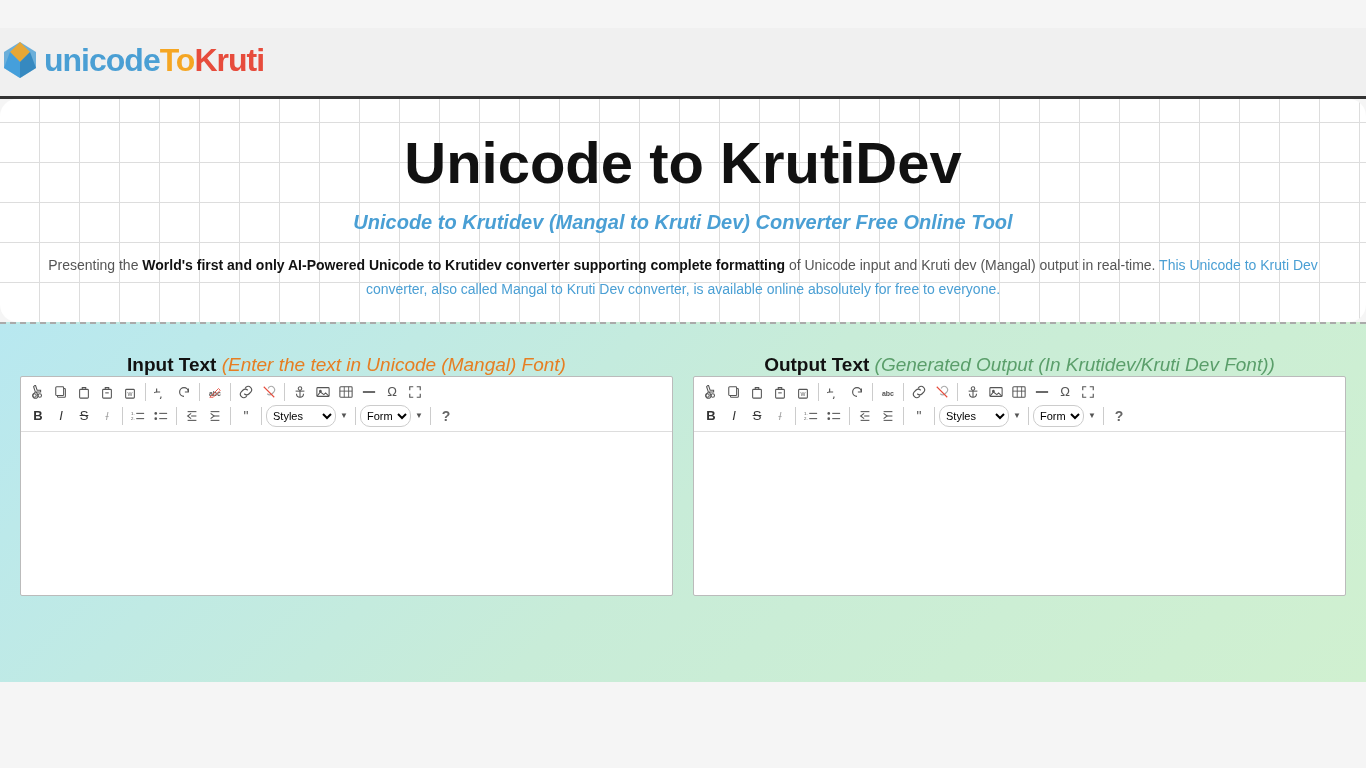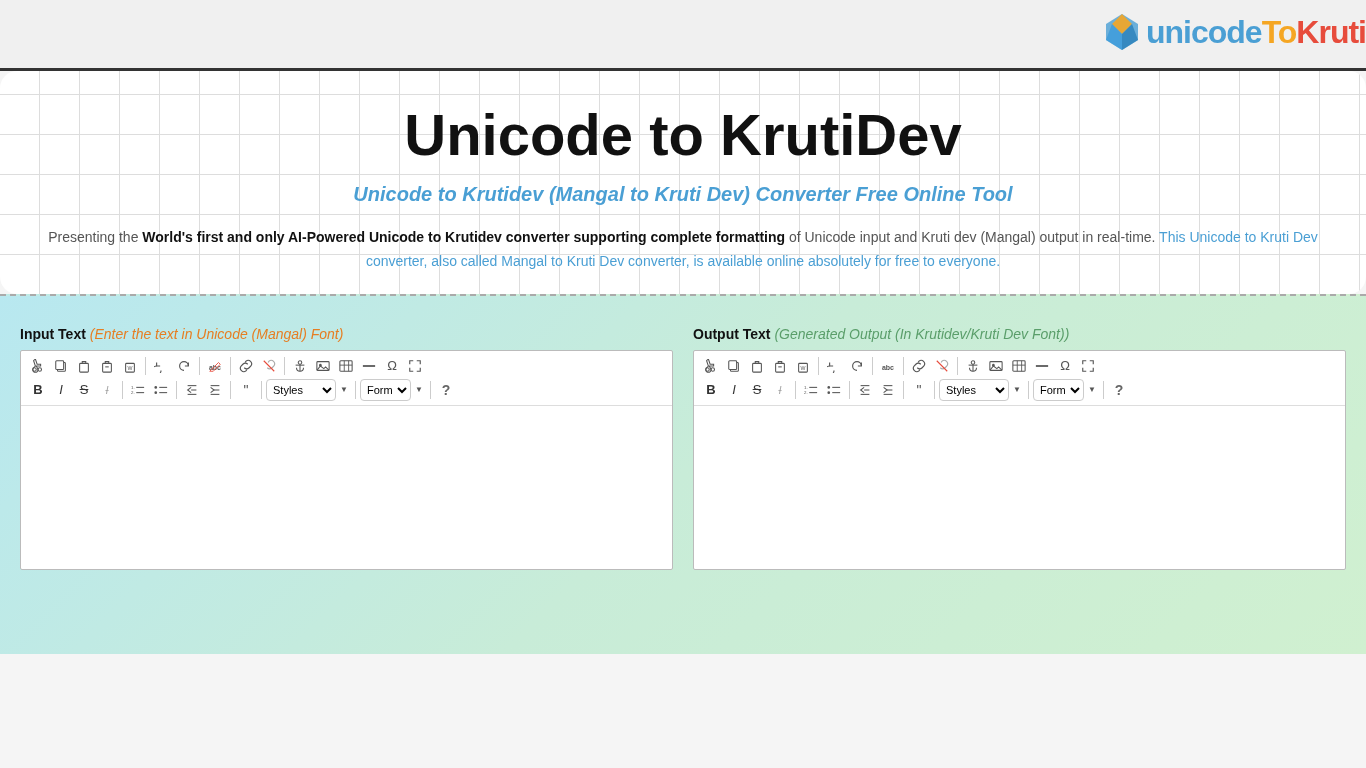--- a/index.html
+++ b/index.html
@@ -6,22 +6,23 @@
     body {
       font-family: Arial, sans-serif;
       background: #f5f5f5;
       min-height: 768px;
     }
 
     
     .header {
       background: #f0f0f0;
       border-bottom: 3px solid #333;
-      text-align: right;
+      text-align: left;
       padding: 12px 0;
+      margin-top: 28px;
     }
     .logo-container {
       display: inline-flex;
       align-items: center;
       gap: 4px;
     }
     .logo-icon {
       width: 40px;
       height: 40px;
     }
@@ -85,22 +86,23 @@
       max-width: 1340px;
       margin: 0 auto;
     }
 
     
     .editor-panel {
       display: flex;
       flex-direction: column;
     }
     .editor-label {
-      margin-bottom: 8px;
-      font-size: 14px;
+      text-align: center;
+      margin-bottom: 0;
+      font-size: 19px;
       color: #333;
     }
     .editor-label strong {
       font-weight: bold;
       color: #111;
     }
     .editor-label em {
       color: #e67e22;
       font-style: italic;
     }
@@ -148,21 +150,21 @@
       margin: 0 3px;
     }
 
     .tb-select {
       height: 22px;
       font-size: 11px;
       border: 1px solid #ccc;
       background: #fff;
       padding: 0 2px;
       cursor: pointer;
-      border-radius: 4px;
+      border-radius: 10px;
     }
     .styles-select { width: 70px; }
     .format-select { width: 51px; }
 
     
     .tb-bold { font-weight: bold; font-size: 13px; }
     .tb-italic { font-style: italic; font-size: 13px; }
     .tb-strike { text-decoration: line-through; font-size: 13px; }
 
     .content-area {

